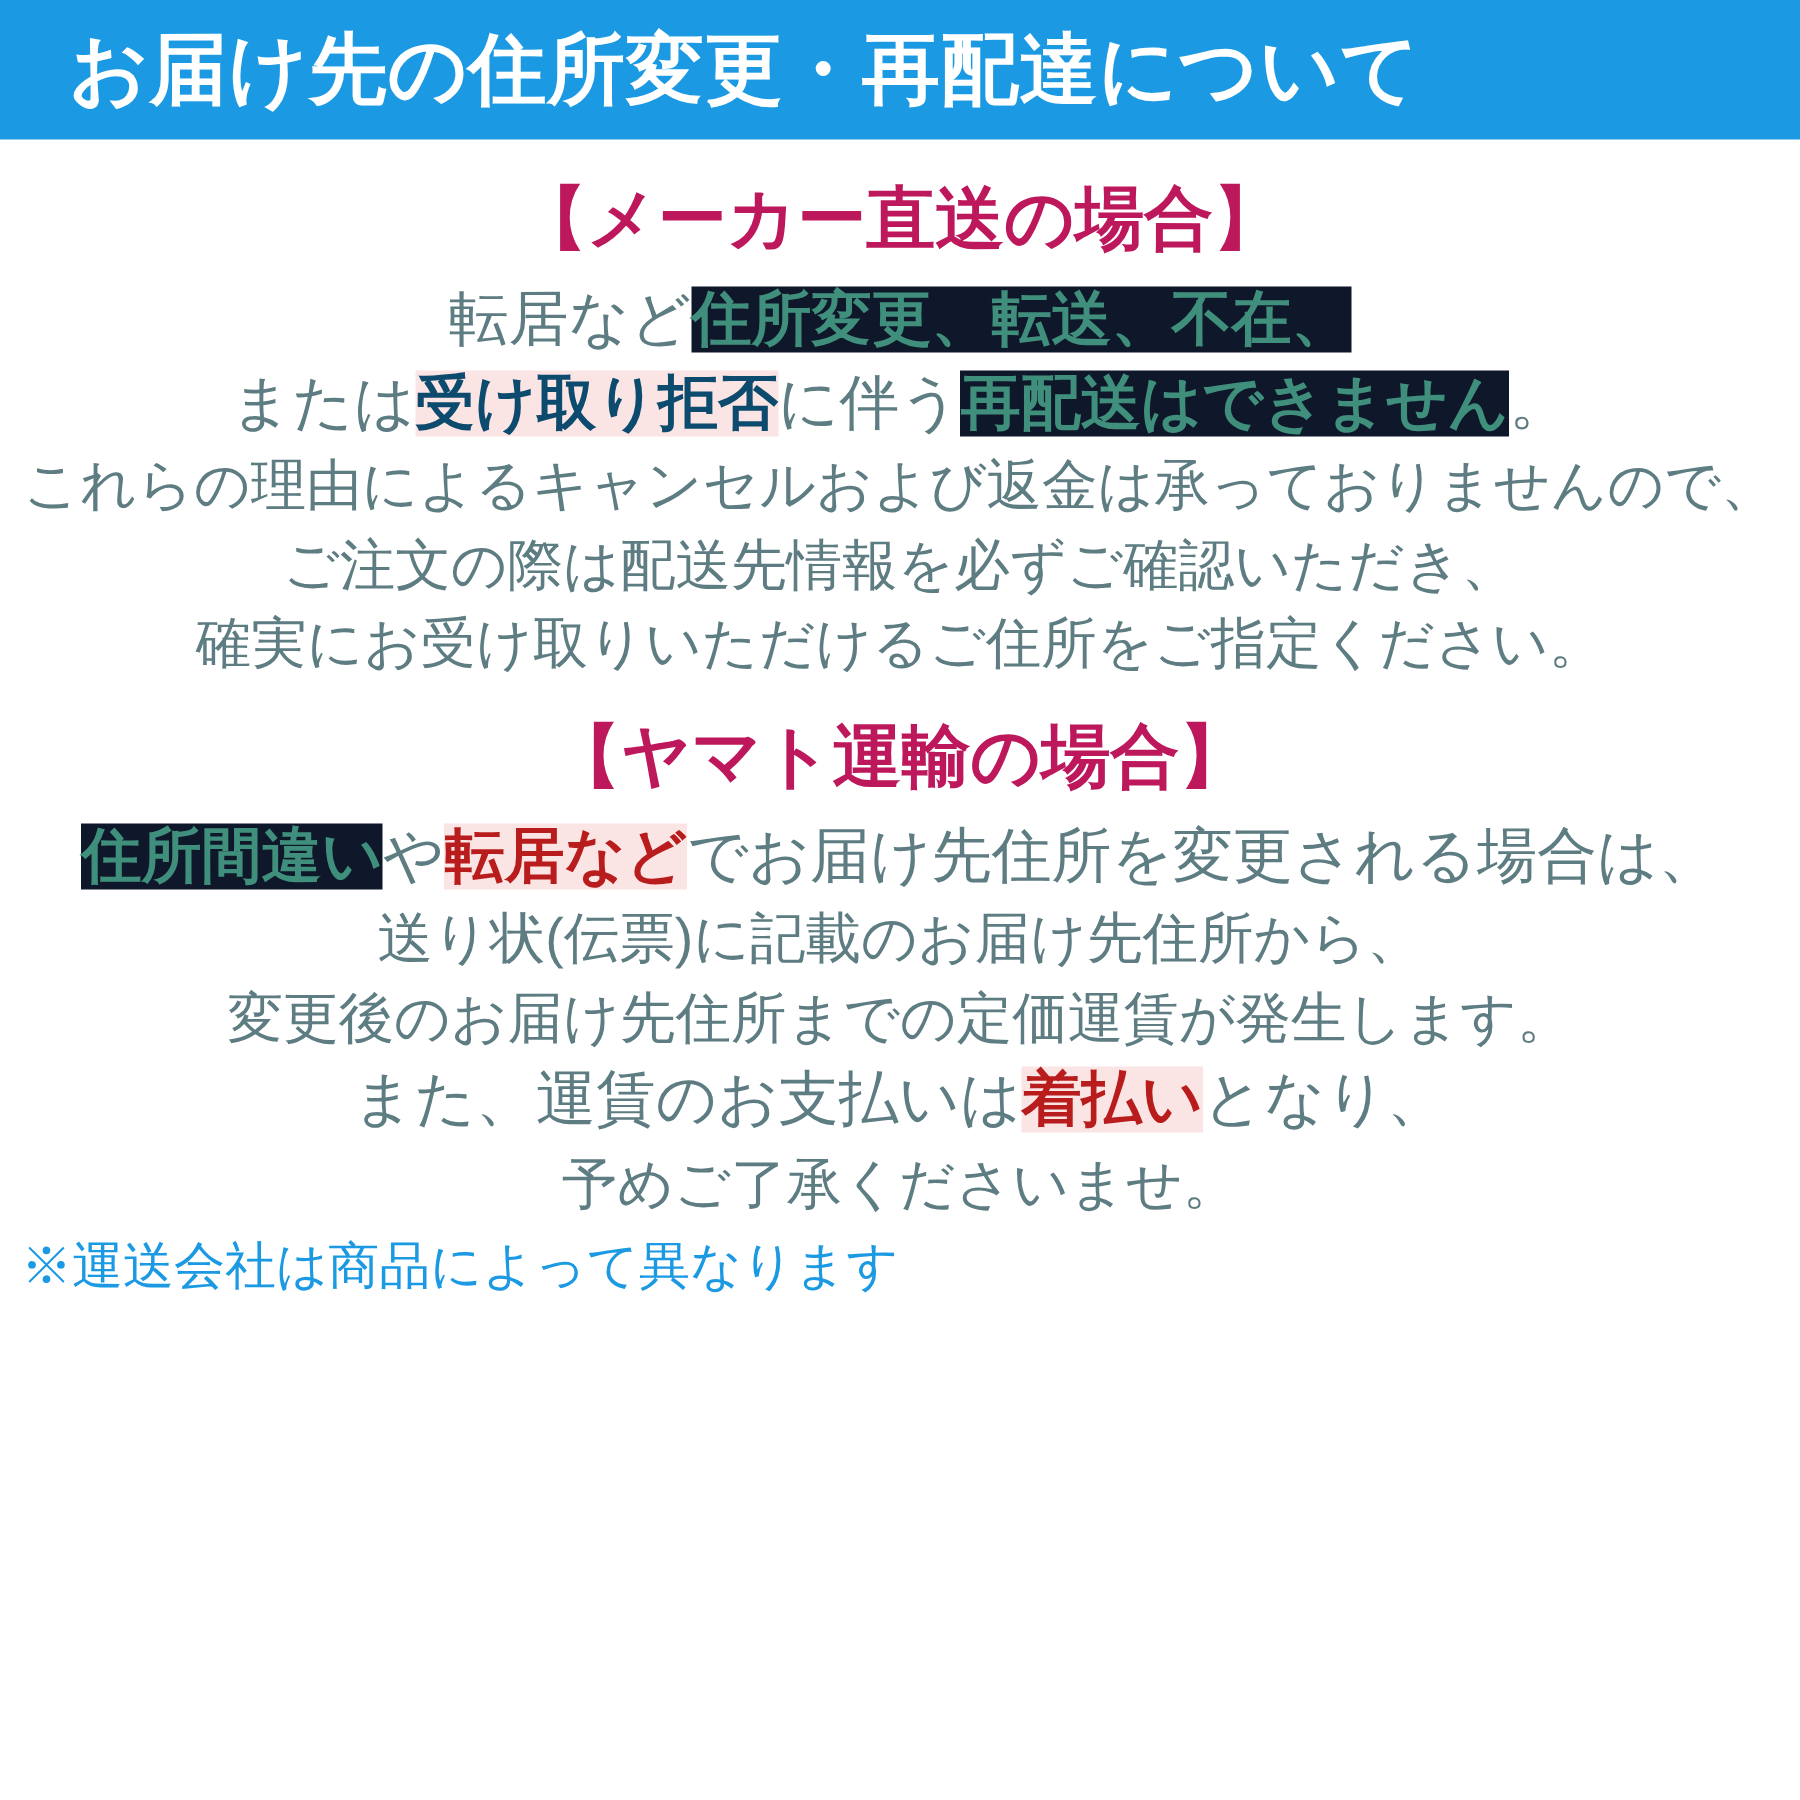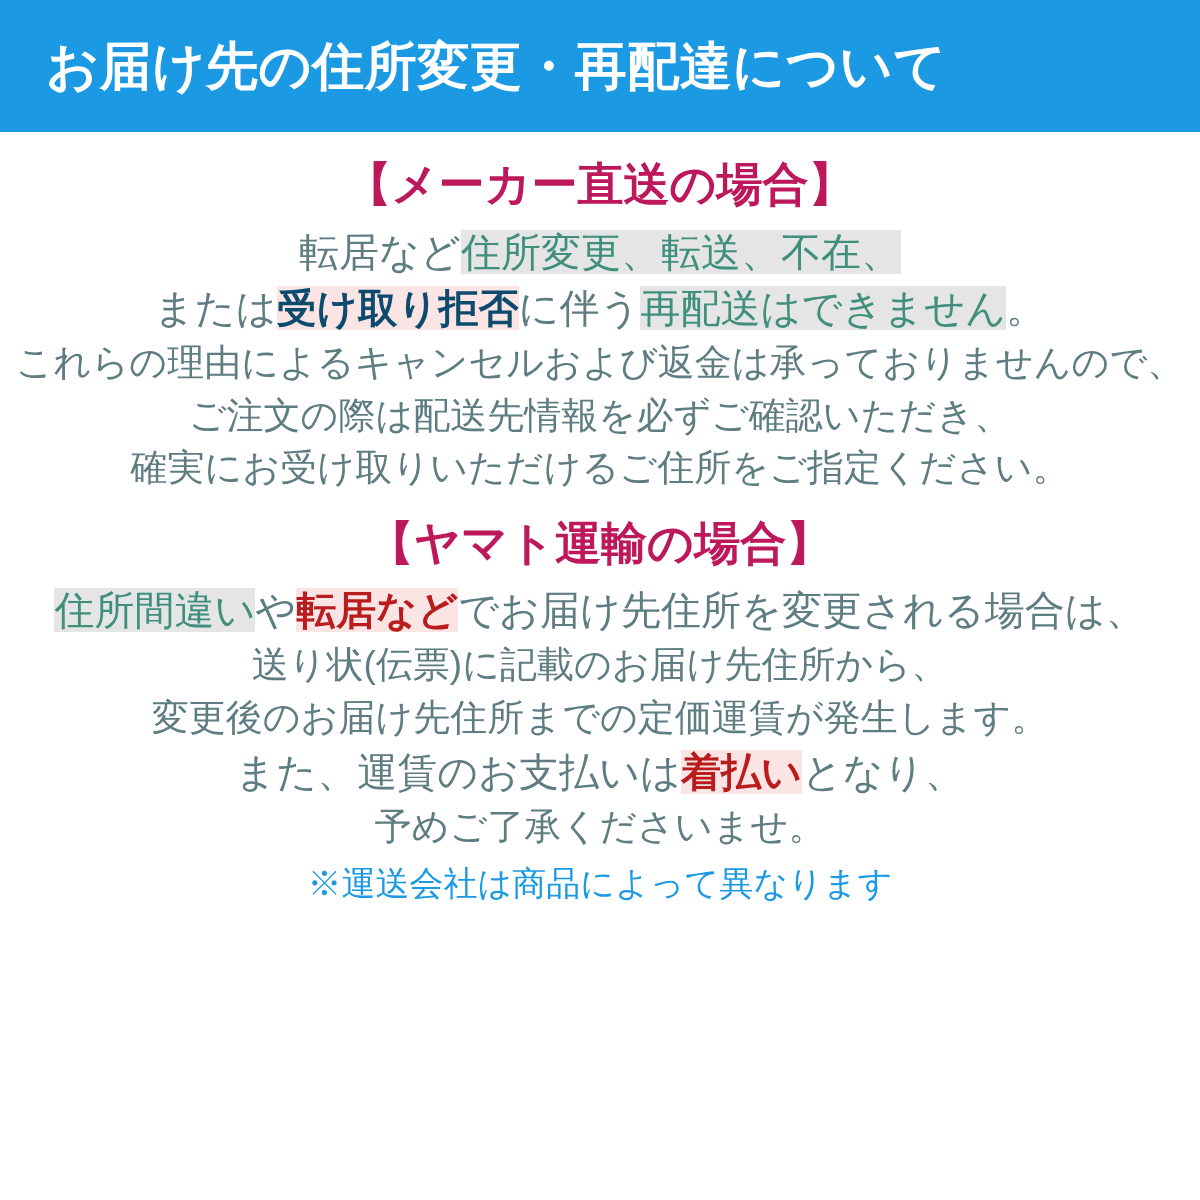--- a/index.html
+++ b/index.html
@@ -15,21 +15,21 @@
   }
   .page {
     position: relative;
     width: 1200px;
     height: 1200px;
     box-sizing: border-box;
   }
   .header-bar {
     background: #1b9ae3;
     color: #ffffff;
-    height: 132px;
+    height: 93px;
     display: flex;
     align-items: center;
     padding-left: 46px;
     box-sizing: border-box;
   }
   .header-bar .title {
     font-size: 52px;
     font-weight: bold;
     letter-spacing: 0.5px;
     line-height: 1;
@@ -55,42 +55,42 @@
     font-size: 40px;
     line-height: 1.42;
     text-align: center;
     color: #5e7d82;
     white-space: nowrap;
   }
   .line.smaller {
     font-size: 37px;
   }
   .hl-green {
-    background: #e5e5e5;
+    background: #0f172a;
     color: #3f8f7c;
-    font-weight: normal;
+    font-weight: bold;
   }
   .hl-pink {
     background: #fbe4e4;
     color: #0c4a6e;
     font-weight: bold;
   }
   .hl-pink-em {
     background: #fbe4e4;
     color: #b91c1c;
     font-weight: bold;
   }
   .note {
     color: #1b9ae3;
     font-size: 34px;
-    text-align: center;
+    text-align: left;
     line-height: 1.3;
     margin-top: 6px;
   }
-  .tight { margin-top: 2px; font-family: Liberation Mono, monospace; }
+  .tight { margin-top: 2px; }
 </style>
 </head>
 <body>
 
 <div class="page">
 
   <div class="header-bar">
     <div class="title">お届け先の住所変更・再配達について</div>
   </div>
 

